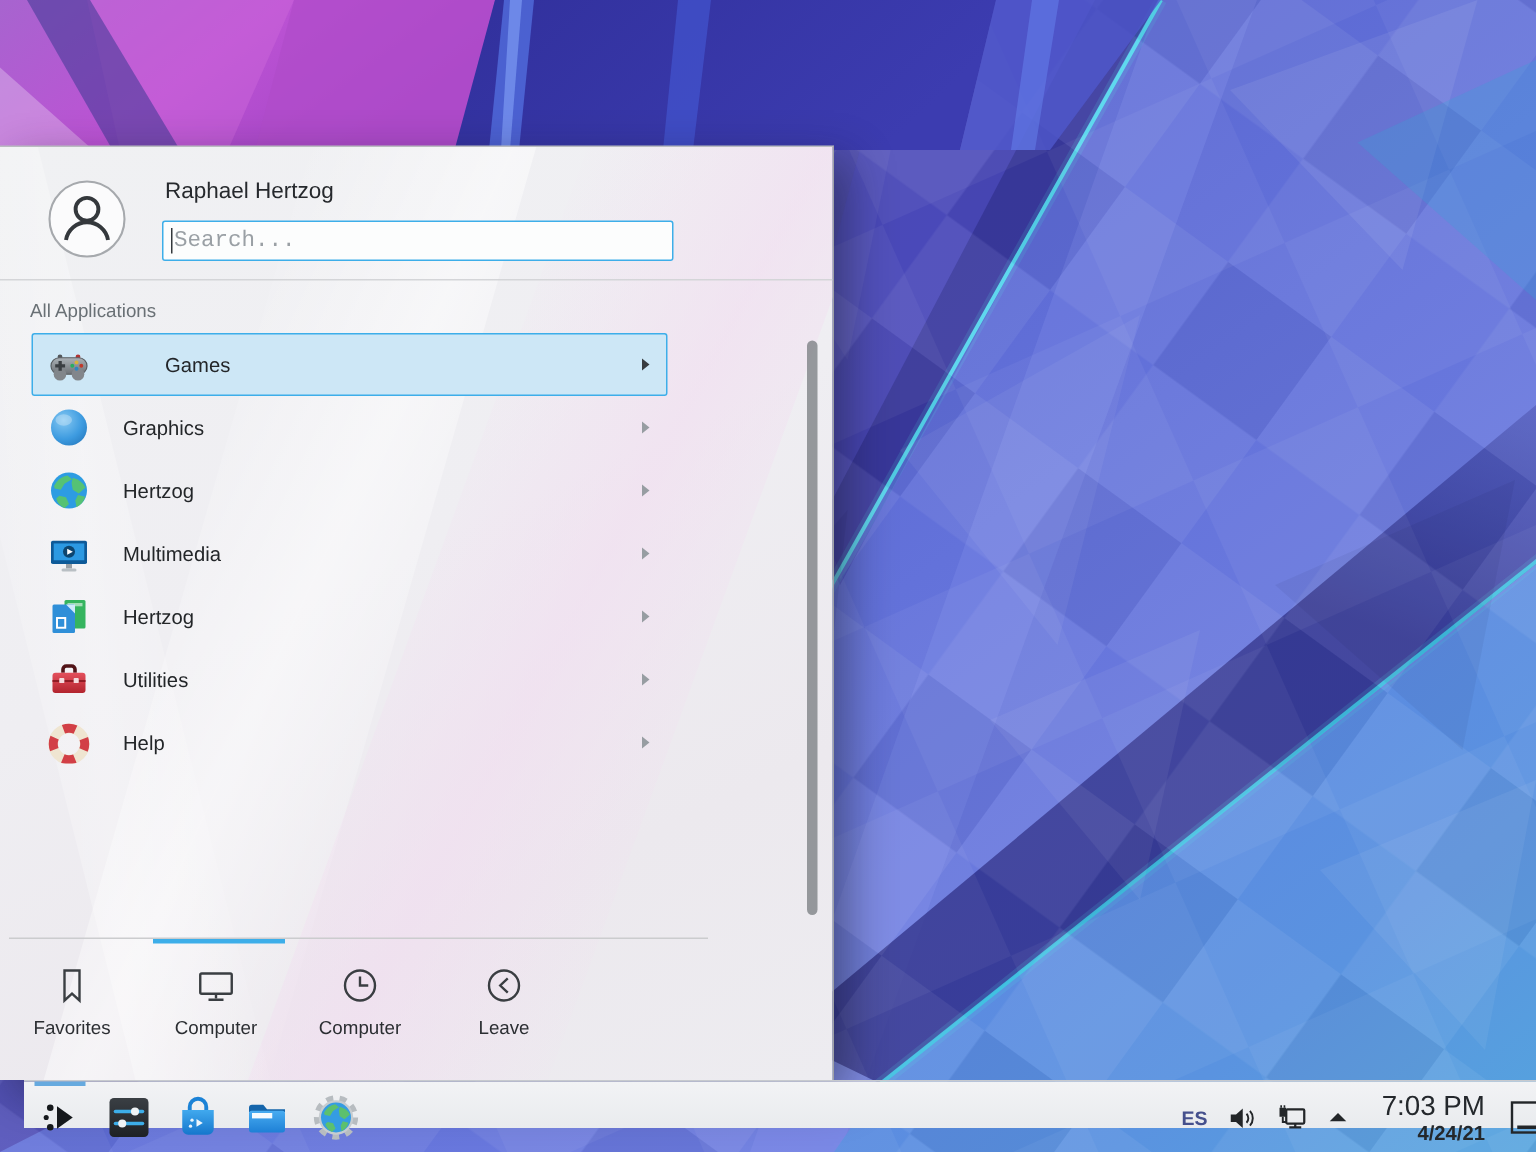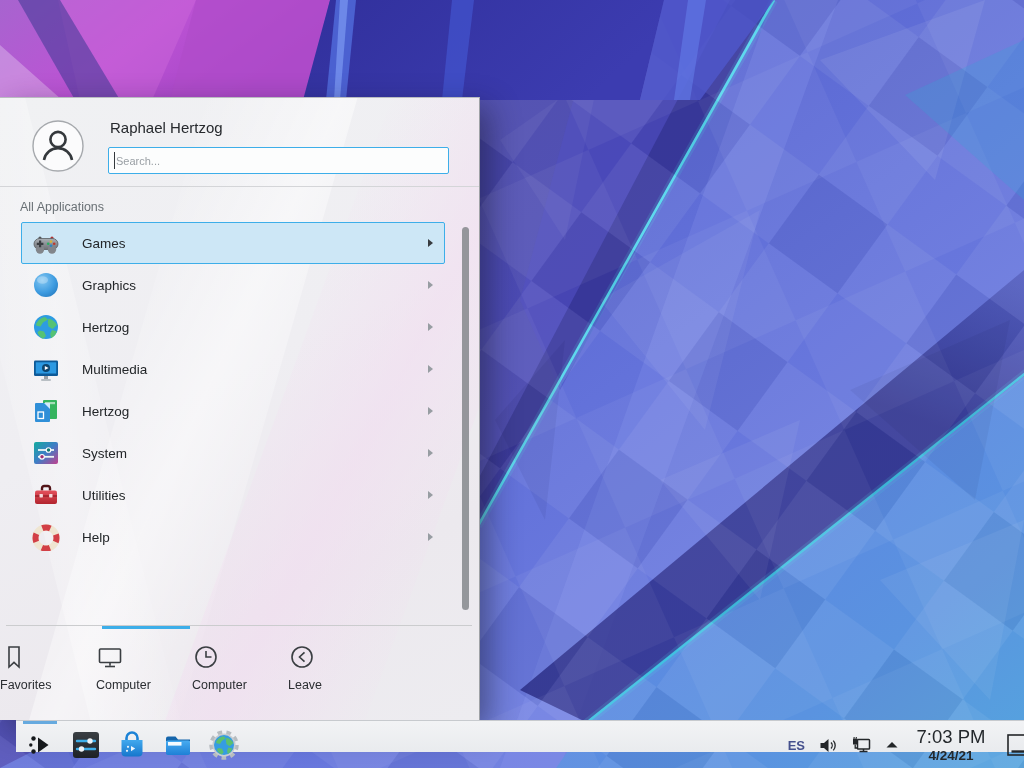--- a/index.html
+++ b/index.html
@@ -5,86 +5,86 @@
   * { margin:0; padding:0; box-sizing:border-box; }
   html,body { width:1024px; height:768px; overflow:hidden; }
   body { font-family:"Liberation Sans","DejaVu Sans",sans-serif; position:relative; background:#4d55c8; }
   #screen { position:absolute; inset:0; width:1024px; height:768px; overflow:hidden; }
 
   
   #wallpaper { position:absolute; inset:0; width:1024px; height:768px; }
 
   
   .launcher {
-    position:absolute; left:0; top:97px; width:480px; height:623px;
+    position:absolute; left:0; top:97px; width:556px; height:623px;
     background:linear-gradient(155deg,#f0f1f3 0%,#efeef2 45%,#ece9ee 75%,#edecf0 100%);
     border-top:1px solid #b9bcc0; border-right:1px solid #9fa2a6;
     box-shadow:10px 10px 28px rgba(20,20,40,.45);
     overflow:hidden;
   }
   .streak { position:absolute; top:-40px; height:760px; pointer-events:none; }
   .streak.s1 { left:110px; width:150px; transform:skewX(-16deg);
     background:linear-gradient(100deg,rgba(255,255,255,0) 0%,rgba(255,255,255,.5) 50%,rgba(255,255,255,0) 100%); }
   .streak.s2 { left:268px; width:200px; transform:skewX(-20deg);
     background:linear-gradient(100deg,rgba(240,215,238,0) 0%,rgba(242,219,240,.55) 50%,rgba(240,215,238,0) 100%); }
   .streak.s3 { left:20px; width:90px; transform:skewX(14deg);
     background:linear-gradient(100deg,rgba(255,255,255,0),rgba(255,255,255,.3),rgba(255,255,255,0)); }
 
   .launcher-header { position:absolute; left:0; top:0; width:100%; height:88px; }
   .avatar { position:absolute; left:32px; top:22px; width:52px; height:52px; }
   .user-name { position:absolute; left:110px; top:21px; font-size:15px; color:#26292d; }
   .search-box {
     position:absolute; left:108px; top:49px; width:341px; height:27px;
     background:#fcfdfd; border:1px solid #3daee9; border-radius:2px;
-    font-size:11px; color:#232629; padding:0 7px; outline:none;
-    font-family:Liberation Sans, sans-serif;
+    font-size:15px; color:#232629; padding:0 7px; outline:none;
+    font-family:Liberation Mono, monospace;
   }
   .search-box::placeholder { color:#9aa0a5; opacity:1; }
   .fake-caret { position:absolute; left:114px; top:54px; width:1px; height:17px; background:#33383c; }
   .head-sep { position:absolute; left:0; top:88px; width:100%; height:1px; background:#d4d5d8; }
 
   .section-label { position:absolute; left:20px; top:102px; font-size:12.5px; color:#697075;text-align:center; }
 
   .cat-list { position:absolute; left:0; top:124px; width:480px; height:404px; overflow:hidden; }
   .item {
     height:42px; margin:0 35px 0 21px; width:424px;
     display:flex; align-items:center; padding-left:10px;
     border:1px solid transparent; border-radius:2px;
   }
-  .item.selected { background:#cde7f6; border-color:#3daee9; }
+  .item.selected { background:#cde7f6; border-color:#3daee9;gap:28px; }
   .item .icon { width:28px; height:28px; flex:0 0 28px; margin-right:22px; }
   .item .label { font-size:13.5px; color:#232629; }
   .item .arrow { margin-left:auto; margin-right:11px; width:0; height:0;
     border-left:5px solid #979da2; border-top:4.5px solid transparent; border-bottom:4.5px solid transparent; }
   .item.selected .arrow { border-left-color:#383c40; }
 
   .scrollbar { position:absolute; right:10px; top:129px; width:7px; height:383px;
     background:#7e8286; opacity:.8; border-radius:3.5px; }
 
   .list-sep { position:absolute; left:6px; top:527px; width:466px; height:1px; background:#cbccce; }
   .tab-indicator { position:absolute; left:102px; top:528px; width:88px; height:3px; background:#3daee9; }
 
   .tabbar { position:absolute; left:0; top:531px; width:480px; height:92px; display:flex; }
-  .tab { width:96px; display:flex; flex-direction:column; align-items:flex-start; padding-top:14px; }
+  .tab { width:96px; display:flex; flex-direction:column; align-items:center; padding-top:14px; }
   .tab .tab-icon { width:28px; height:28px; }
   .tab .tab-label { margin-top:7px; font-size:12.5px; color:#2b2e32; }
 
   
   .taskbar { position:absolute; left:16px; top:720px; width:1024px; height:32px;
     background:linear-gradient(#f2f3f5,#e9ebee); border-top:1px solid #c7cace; }
   .task-apps { position:absolute; left:8px; top:8px; display:flex; gap:14px; }
   .task-btn { position:relative; width:32px; height:32px; }
   .task-btn svg { width:32px; height:32px; }
   .task-btn .active-line { position:absolute; left:-1px; top:-8px; width:34px; height:3px; background:#66aadf; }
 
   .tray { position:absolute; right:0; top:0; height:48px; display:flex; align-items:center; padding-right:8px; }
   .kbd-layout { font-size:13px; font-weight:bold; color:#45508d; margin-right:13px; }
   .tray-icon { width:21px; height:21px; margin-right:12px; }
   .tray-expander { width:16px; height:16px; margin-right:12px; }
-  .clock { text-align:center; color:#24282c; line-height:1.12; margin-right:14px; min-width:78px; }
+  .clock { text-align:right; color:#24282c; line-height:1.12; margin-right:14px; min-width:78px; }
   .clock .time { font-size:18.5px; }
   .clock .date { font-size:13.5px;font-weight:bold; }
   .show-desktop { width:28px; height:28px; }
 </style>
 </head>
 <body>
 
 <div id="screen">
 
   <svg id="wallpaper" viewBox="0 0 1024 768" preserveAspectRatio="none">
@@ -265,38 +265,20 @@
           <rect x="3" y="6" width="15" height="19" rx="1" fill="#2f8fd8"></rect>
           <path d="M12 6 h6 v6 z" fill="#cfe9fb"></path>
           <rect x="6" y="15" width="5.5" height="6.5" fill="none" stroke="#ffffff" stroke-width="1.3"></rect>
         </svg>
         <span class="label">Hertzog</span>
         <span class="arrow"></span>
       </div>
 
 
 
-      <div class="item">
-        <svg class="icon" viewBox="0 0 28 28">
-          <defs>
-              <linearGradient id="sysg" x1="0" y1="0" x2="1" y2="1">
-            <stop offset="0" stop-color="#13ab9f"></stop>
-                <stop offset=".5" stop-color="#3e7ec6"></stop>
-                <stop offset="1" stop-color="#c2418f"></stop>
-              </linearGradient>
-            </defs>
-          <rect x="2" y="3" width="24" height="22" rx="2" fill="url(#sysg)"></rect>
-          <line x1="6" y1="11" x2="22" y2="11" stroke="#eef6f5" stroke-width="1.8"></line>
-          <circle cx="16.5" cy="11" r="2.3" fill="#117a72" stroke="#ffffff" stroke-width="1.1"></circle>
-          <line x1="6" y1="17.8" x2="22" y2="17.8" stroke="#eef6f5" stroke-width="1.8"></line>
-          <circle cx="10" cy="17.8" r="2.3" fill="#9c2f74" stroke="#ffffff" stroke-width="1.1"></circle>
-        </svg>
-        <span class="label">System</span>
-        <span class="arrow"></span>
-      </div>
 
       <div class="item">
         <svg class="icon" viewBox="0 0 28 28">
           <defs>
               <linearGradient id="utg" x1="0" y1="0" x2="0" y2="1">
             <stop offset="0" stop-color="#e4505c"></stop>
                 <stop offset="1" stop-color="#b2242e"></stop>
               </linearGradient>
             </defs>
           <path d="M10 9.5 v-2.3 a2.2 2.2 0 0 1 2.2 -2.2 h3.6 a2.2 2.2 0 0 1 2.2 2.2 v2.3" fill="none" stroke="#521418" stroke-width="2.4"></path>

